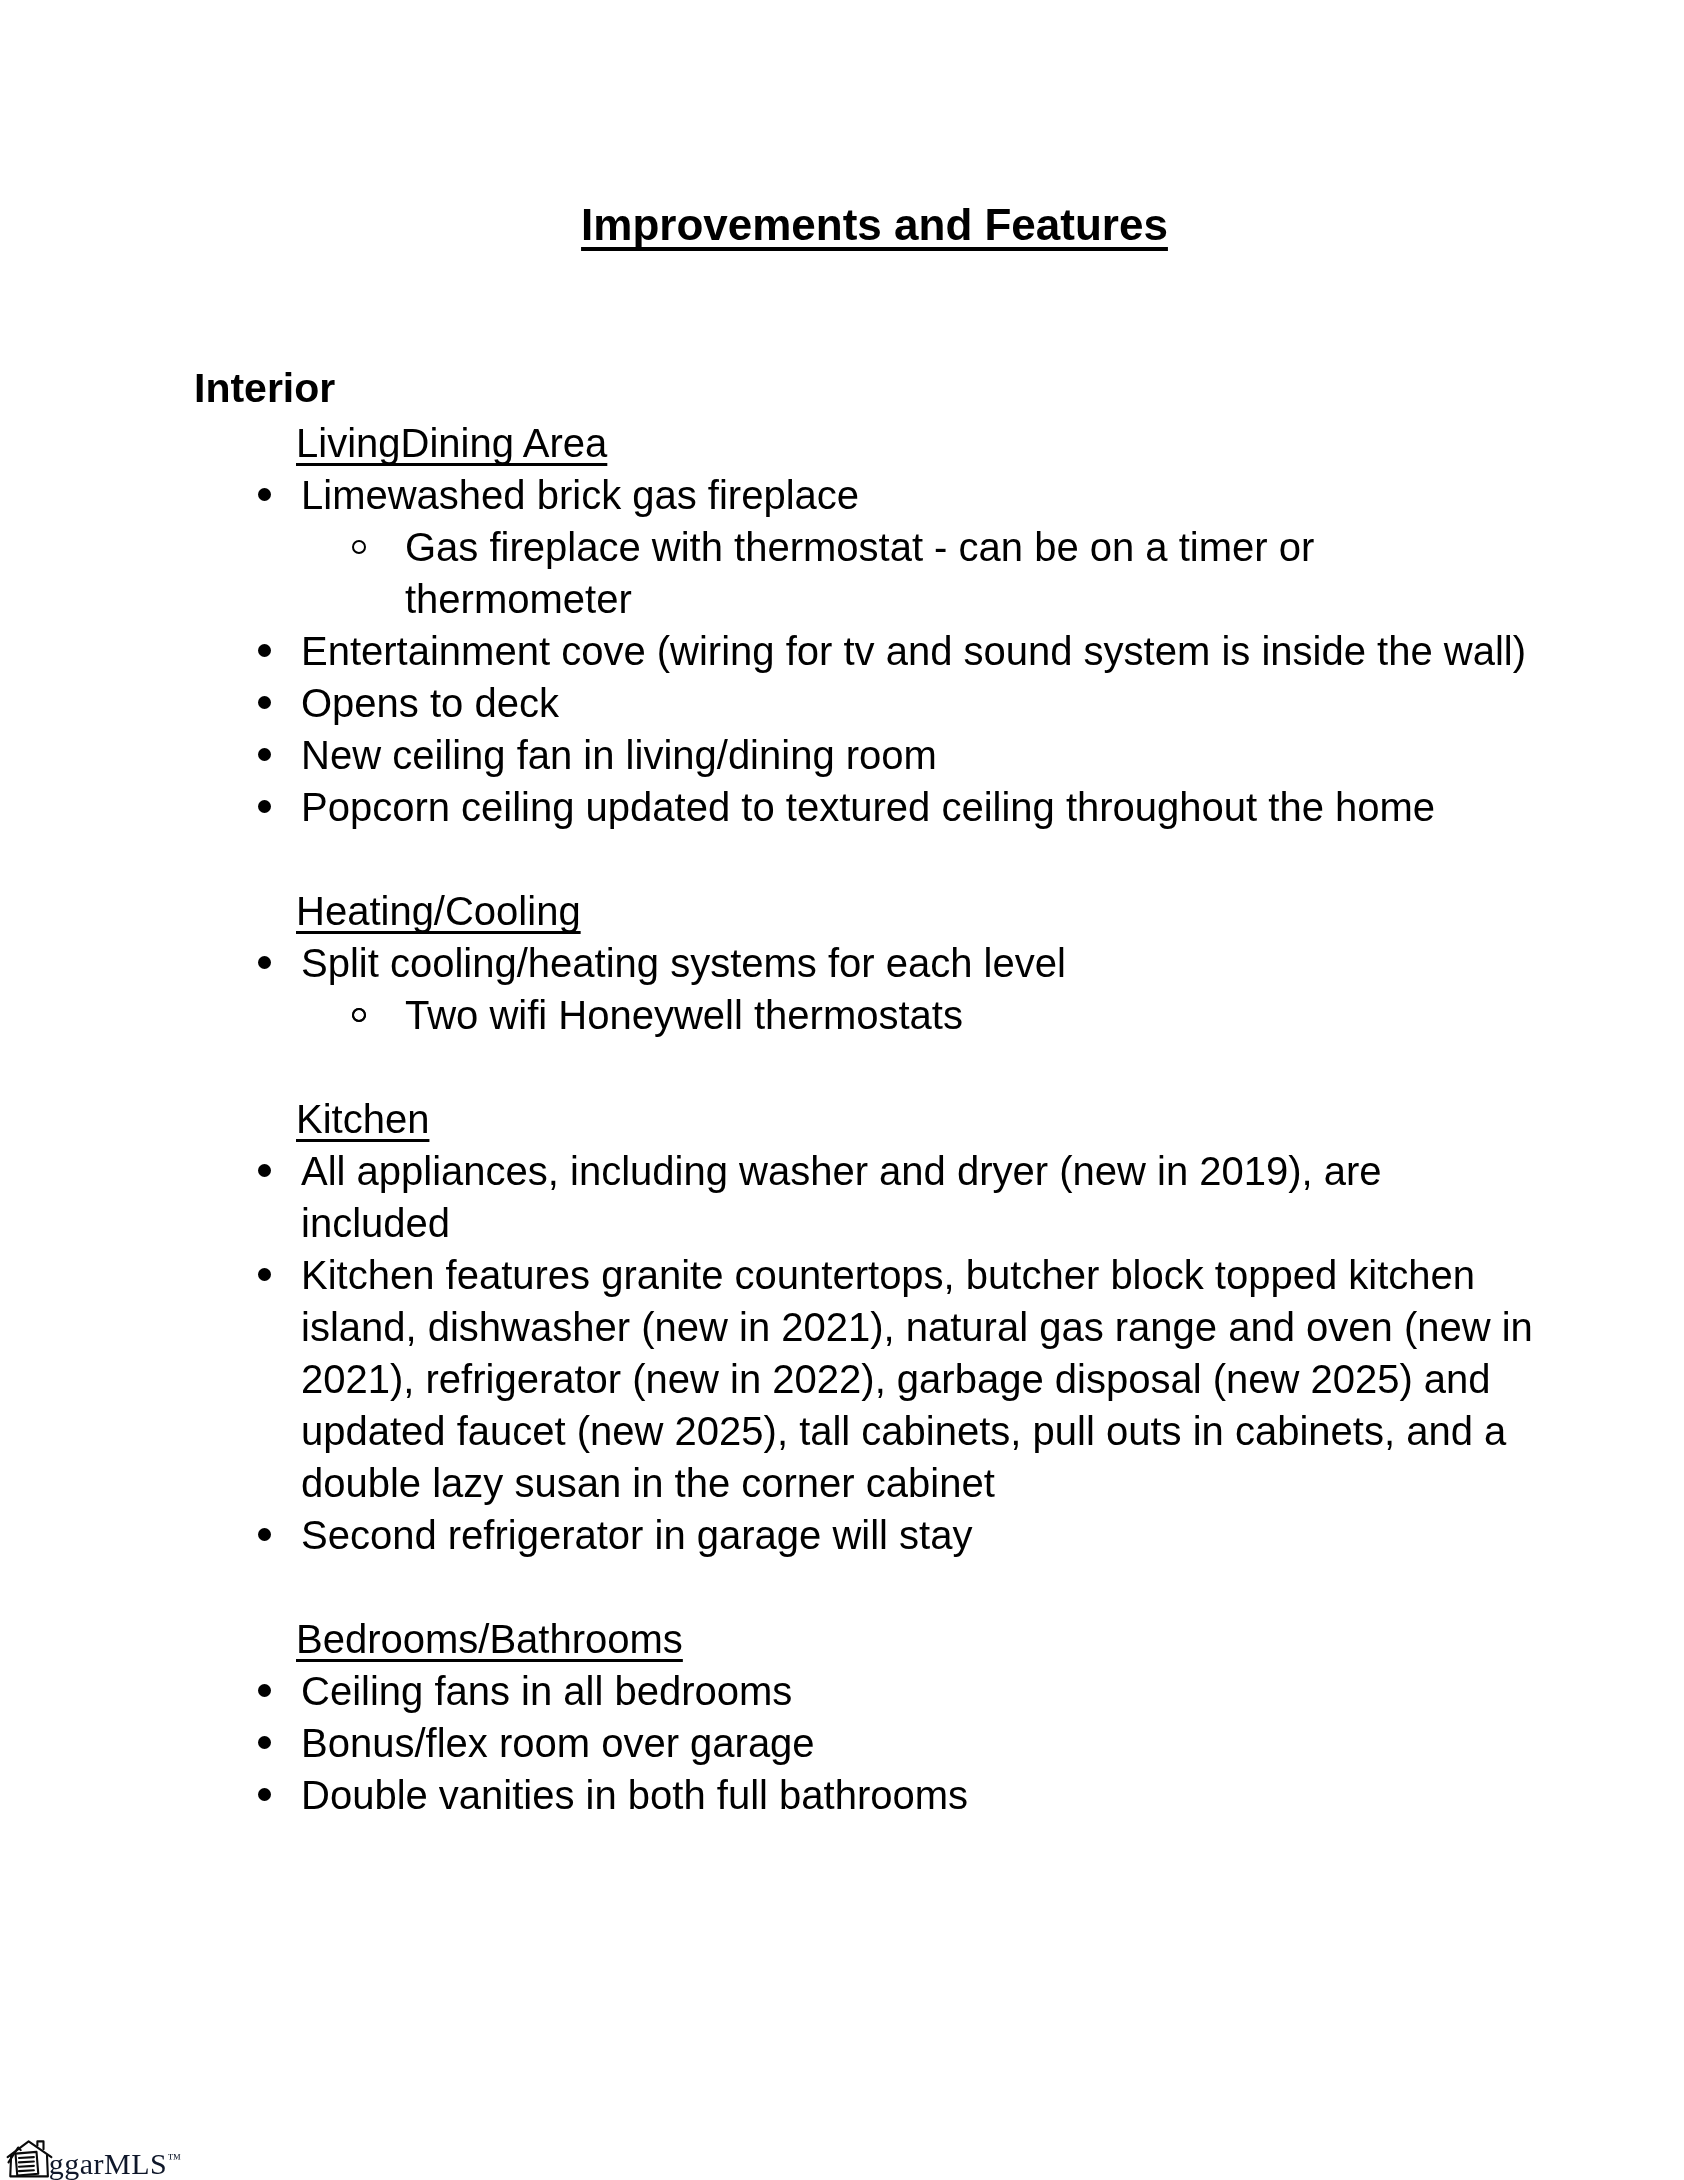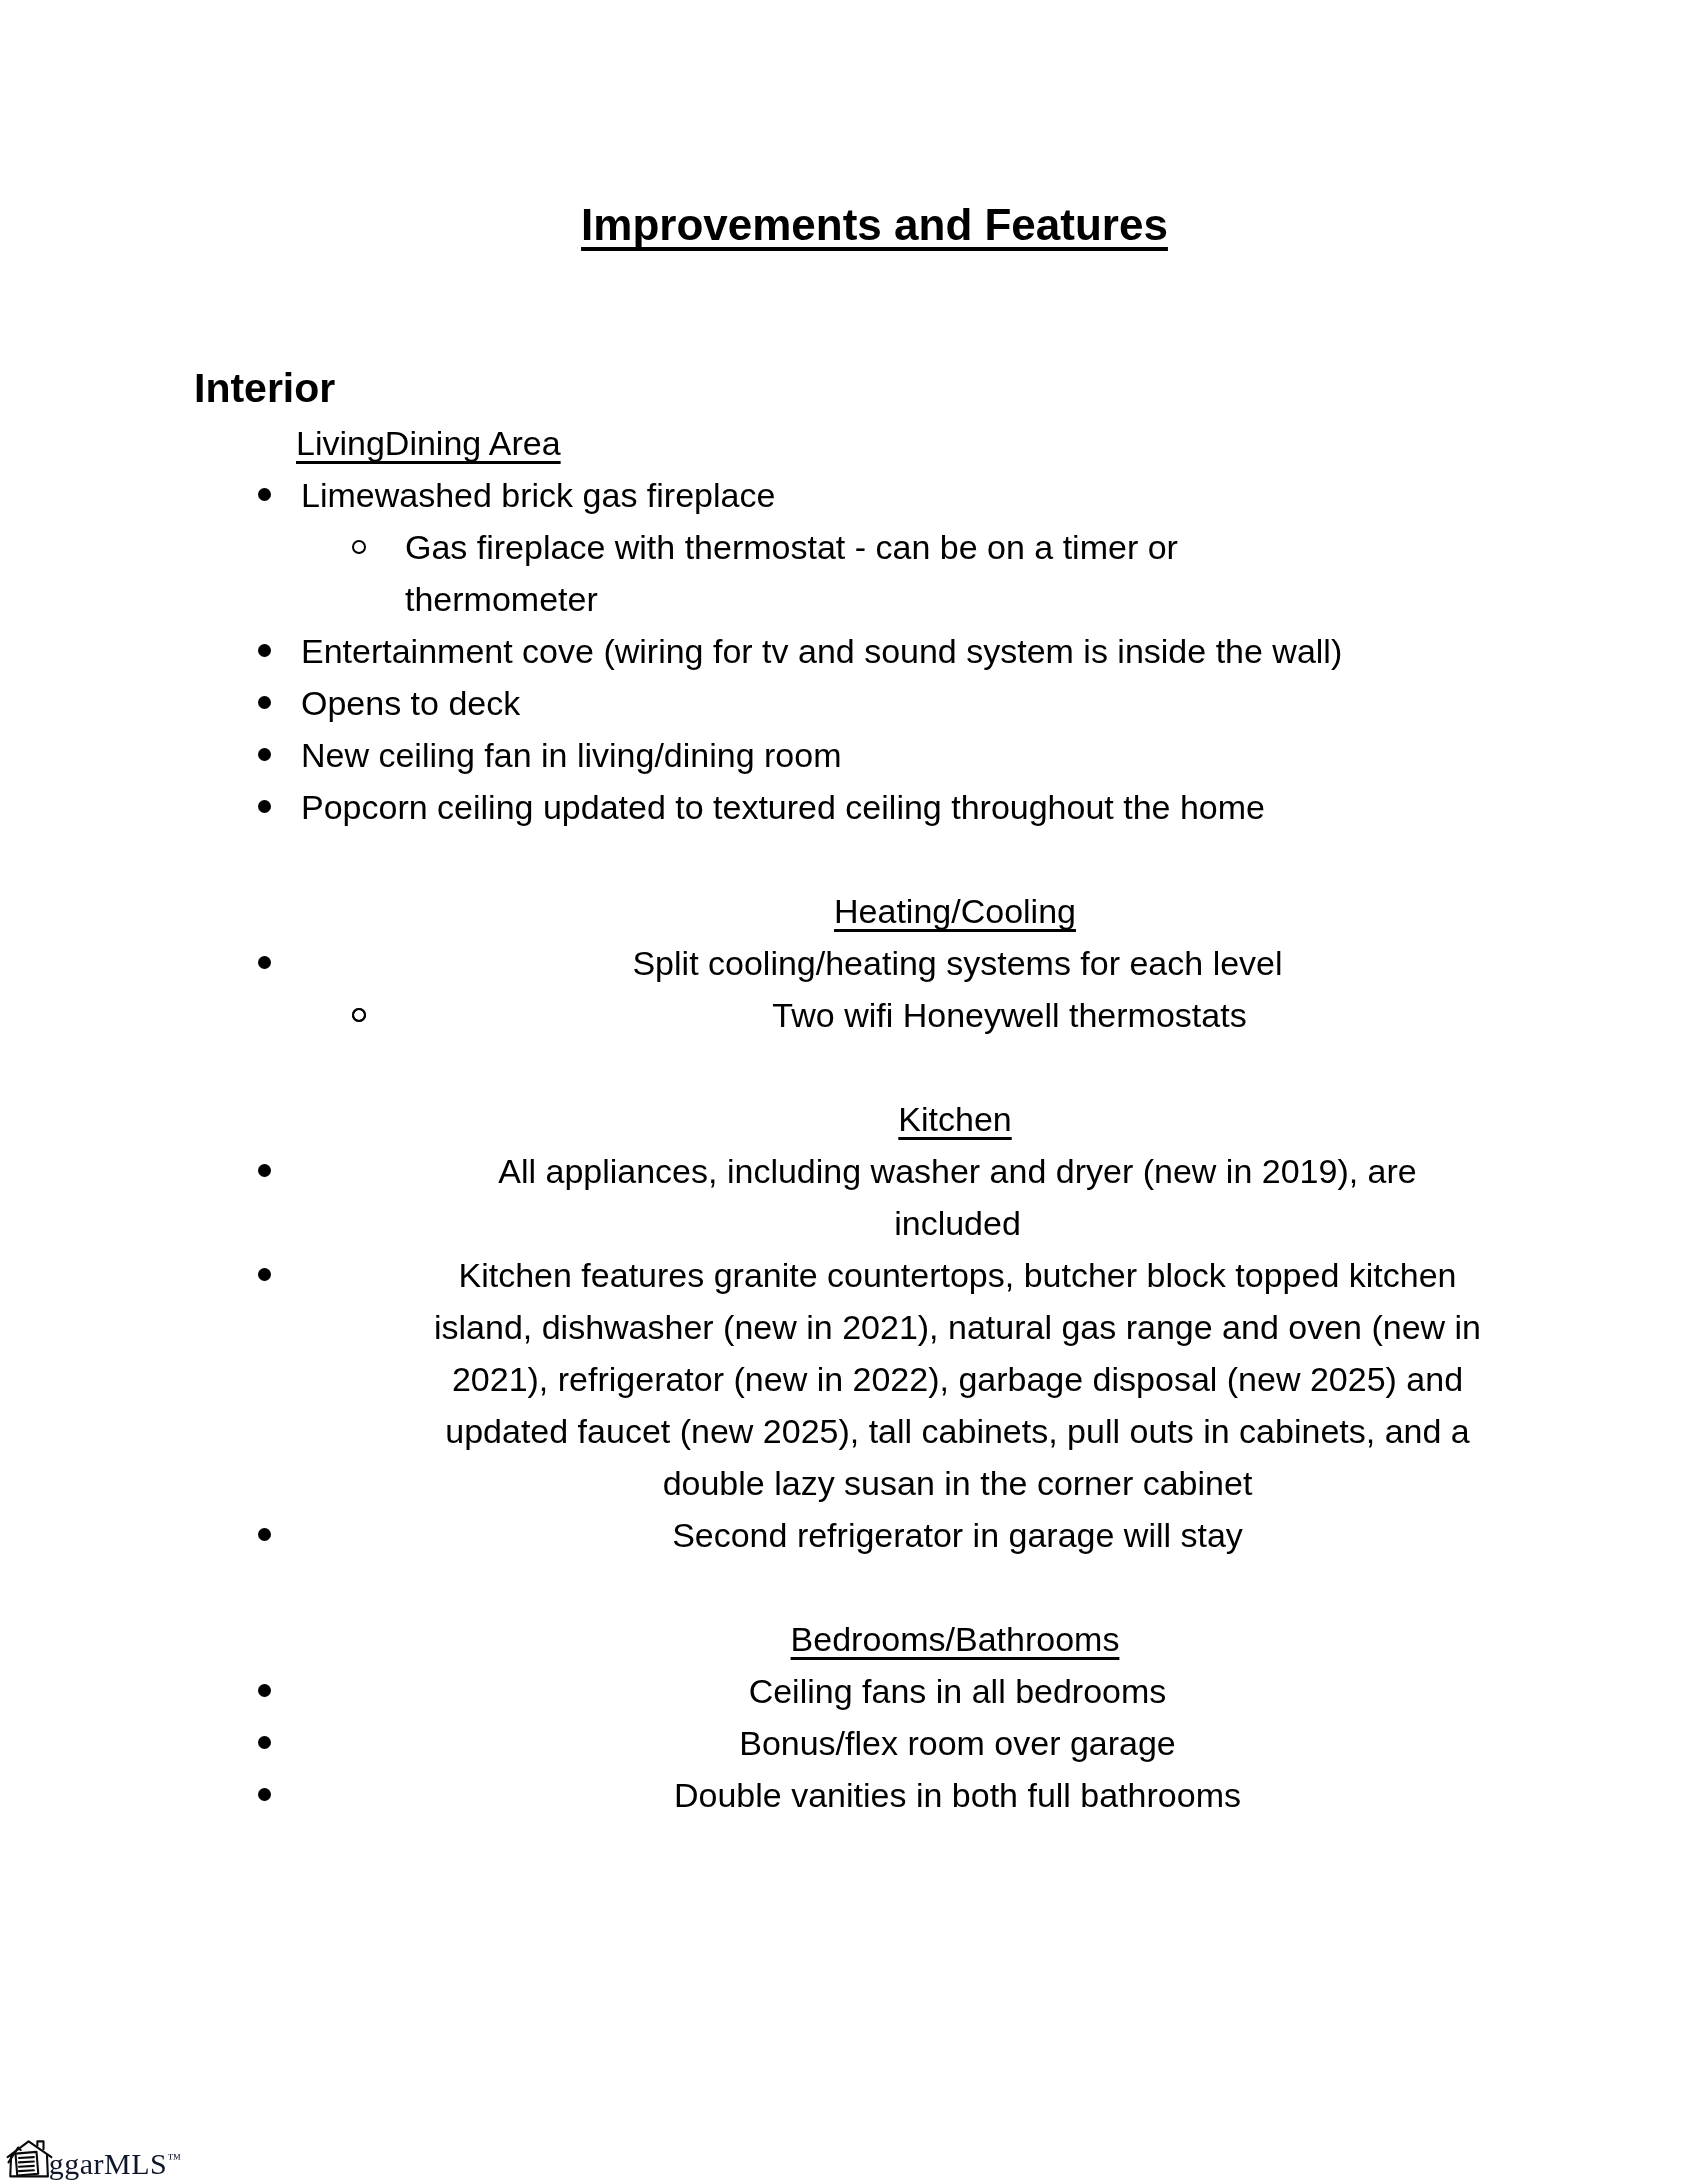--- a/index.html
+++ b/index.html
@@ -41,25 +41,25 @@
     font-size: 41px;
     font-weight: 700;
     line-height: 47px;
     margin: 0;
   }
   .content {
     position: absolute;
     top: 417px;
     left: 194px;
     width: 1420px;
-    font-size: 34px;
+    font-size: 40px;
     line-height: 52px;
     font-weight: 400;
   }
-  .section + .section { margin-top: 52px; text-align: center; }
+  .section + .section { margin-top: 52px; }
   .s-label { margin-left: 102px; }
   .s-label-text {
     text-decoration-line: underline;
     text-decoration-thickness: 3.3px;
     text-underline-offset: 5.7px;
     text-decoration-skip-ink: none;
   }
   .li { position: relative; }
   .li .txt {
     display: block;

